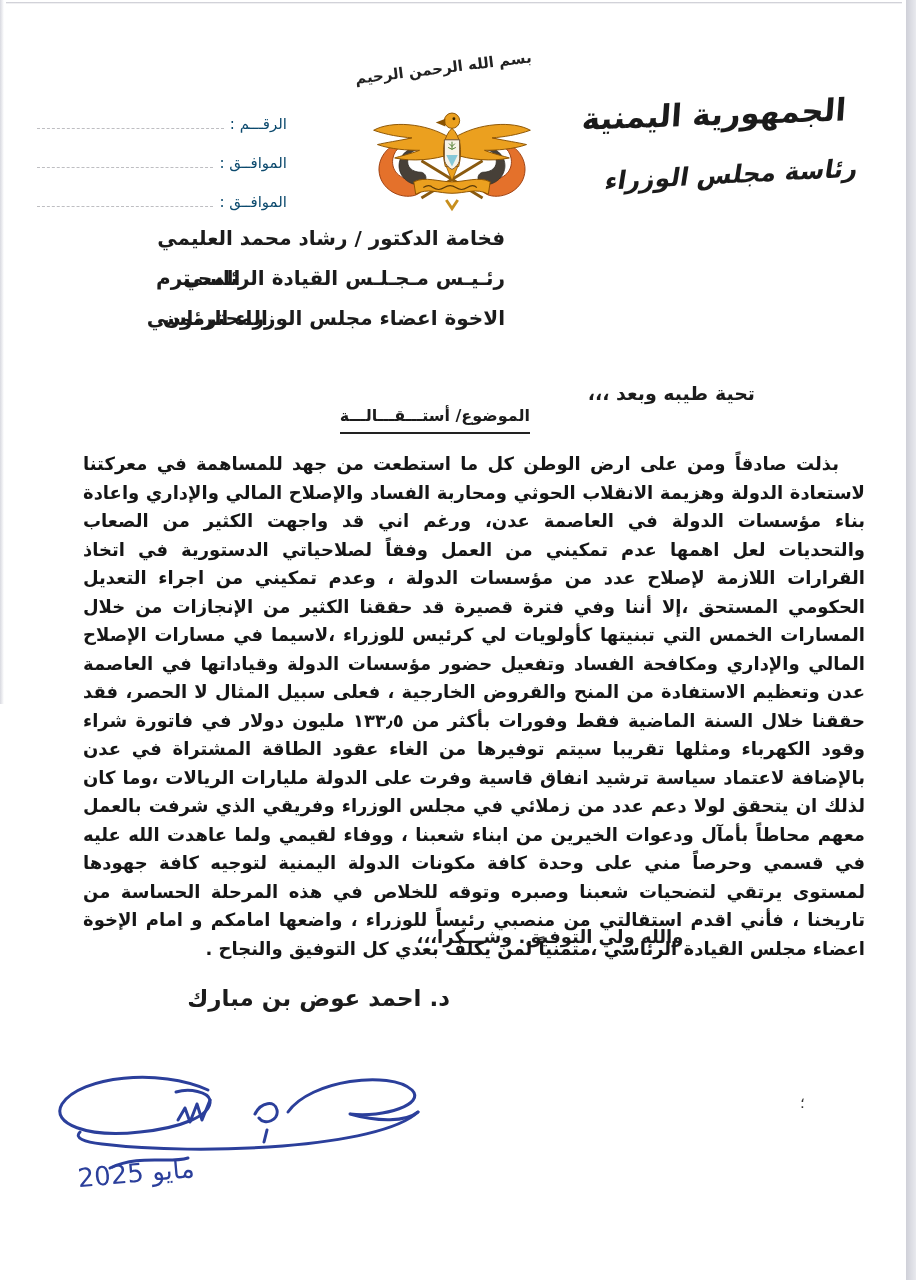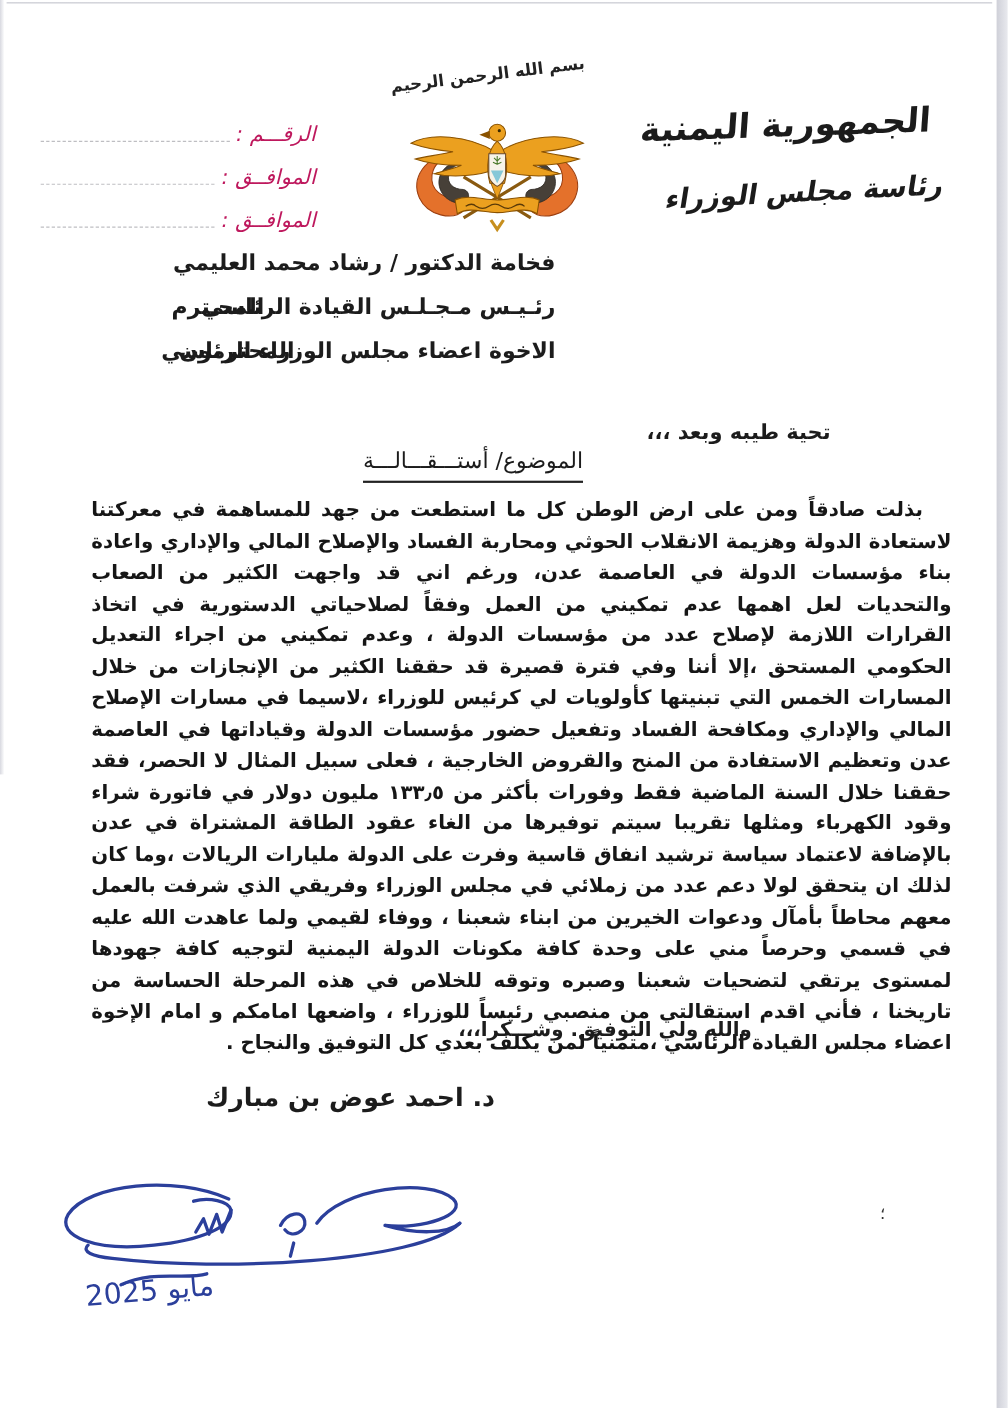--- a/index.html
+++ b/index.html
@@ -27,32 +27,32 @@
   .republic-title{
     top:96px;right:70px;font-size:31px;font-weight:bold;color:#1b1b1b;
     transform:rotate(-2deg) skewX(-6deg);letter-spacing:2px;white-space:nowrap;
   }
   .office-title{
     top:160px;right:58px;font-size:25px;font-weight:bold;color:#1b1b1b;
     transform:rotate(-3deg) skewX(-12deg);letter-spacing:3px;white-space:nowrap;
   }
   .ref-block{top:103px;left:35px;width:252px;}
   .ref-row{display:flex;direction:rtl;align-items:flex-end;height:30px;margin-bottom:9px;}
-  .ref-label{font-size:19px;color:#be185d;white-space:nowrap;font-style:italic;}
+  .ref-label{font-size:15px;color:#0c4a6e;white-space:nowrap;}
   .ref-line{flex:1;border-bottom:1px dashed rgba(70,70,80,0.35);margin:0 6px 4px 2px;height:14px;}
 
   .addr-name{top:226px;right:411px;font-size:20px;font-weight:bold;white-space:nowrap;}
   .addr-title{top:266px;right:411px;font-size:20px;font-weight:bold;white-space:nowrap;}
   .addr-members{top:306px;right:411px;font-size:20px;font-weight:bold;white-space:nowrap;}
   .honorific-1{top:266px;left:156px;font-size:20px;font-weight:bold;white-space:nowrap;}
   .honorific-2{top:306px;left:163px;font-size:20px;font-weight:bold;white-space:nowrap;}
 
   .greeting{top:382px;right:161px;font-size:19px;font-weight:bold;white-space:nowrap;}
   .subject{
-    top:406px;right:386px;font-size:20px;font-weight:normal;white-space:nowrap;
+    top:406px;right:386px;font-size:16px;font-weight:bold;white-space:nowrap;
     border-bottom:2px solid #222;padding-bottom:7px;
   }
   .body-par{
     top:450px;right:51px;width:782px;font-size:18px;line-height:28.5px;
     font-weight:bold;text-align:justify;text-indent:26px;color:#161616;
   }
   .closing{top:926px;left:370px;width:360px;text-align:center;
     font-size:18px;font-weight:bold;white-space:nowrap;}
 
   .sig-name{top:985px;left:110px;width:340px;text-align:right;

